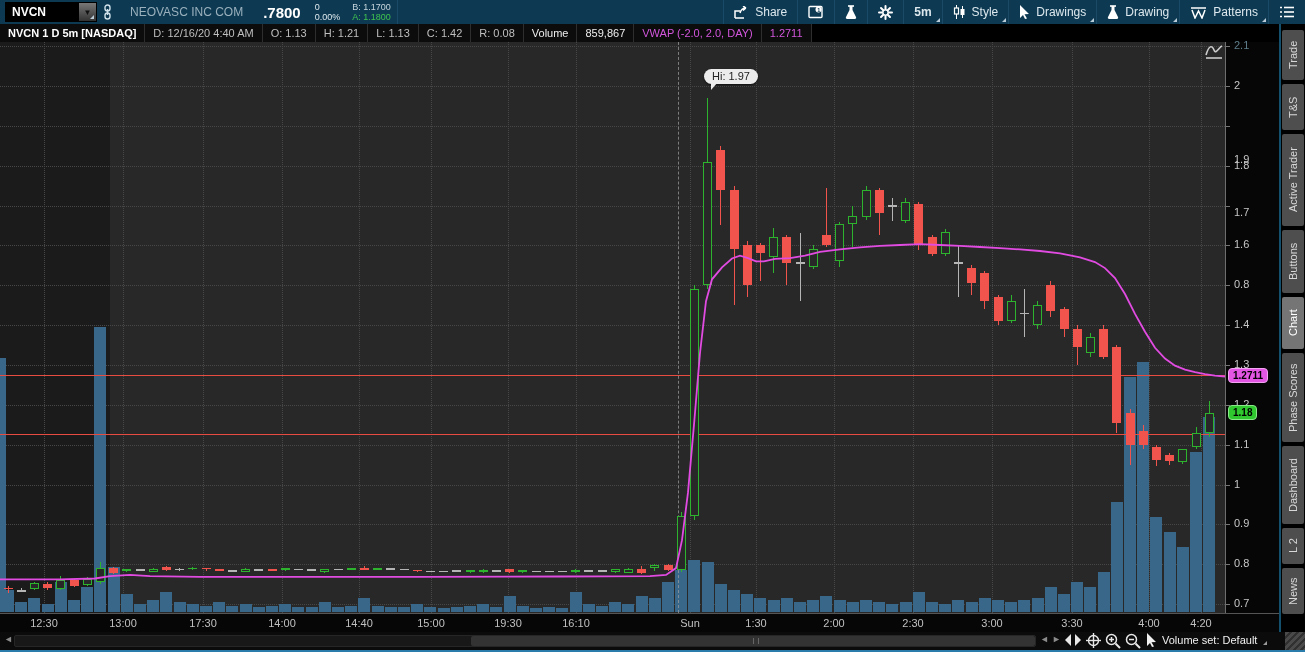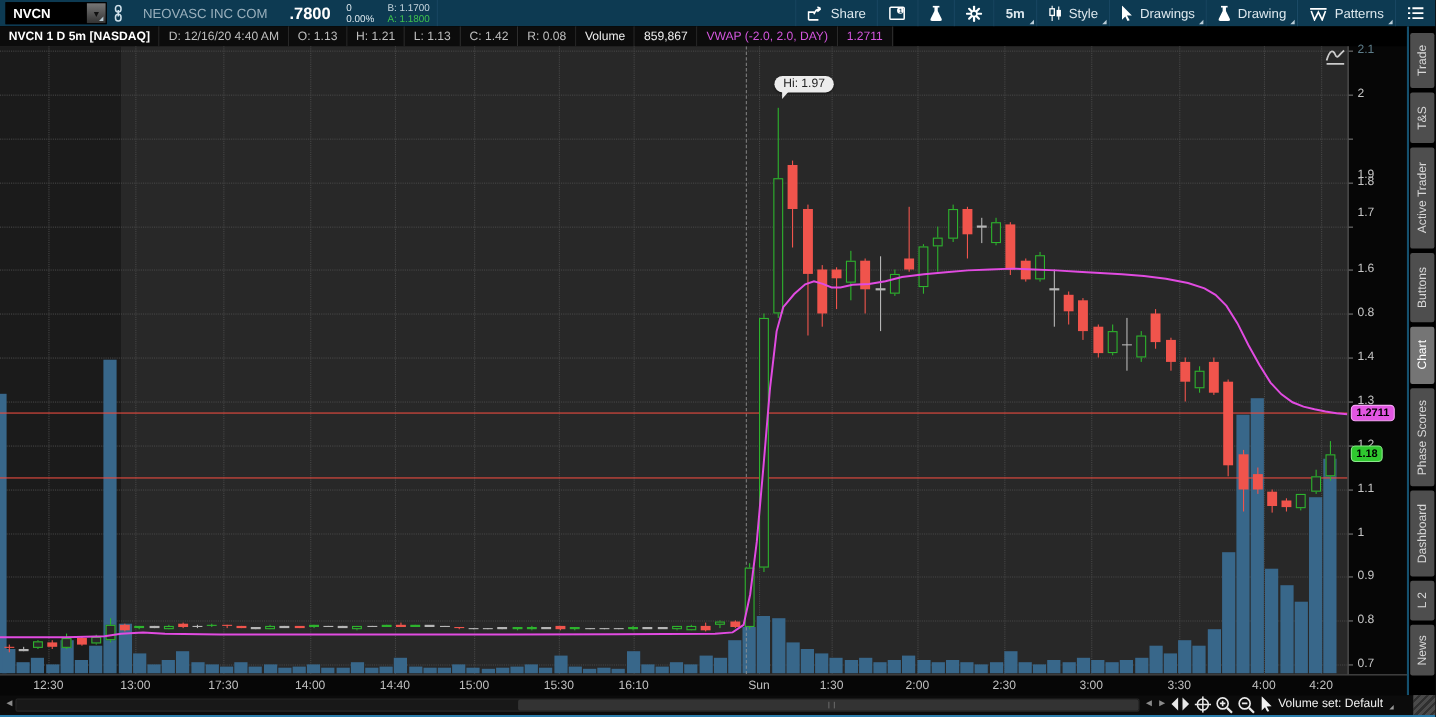--- a/index.html
+++ b/index.html
@@ -553,21 +553,21 @@
     <div class="bubble" id="bub-vwap" style="top: 326.4px;">1.2711</div>
     <div class="bubble" id="bub-last" style="top: 362.7px;">1.18</div>
   <div class="plabel dim" style="top: -2.8px;">2.1</div>
       <div class="ptick" style="top: 4.2px;"></div>
       <div class="plabel" style="top: 37px;">2</div>
       <div class="ptick" style="top: 44px;"></div>
       <div class="plabel" style="top: 76.8px; margin-top: 34px;">1.9</div>
       <div class="ptick" style="top: 83.8px;"></div>
       <div class="plabel" style="top: 116.7px;">1.8</div>
       <div class="ptick" style="top: 123.7px;"></div>
-      <div class="plabel" style="top: 145px; text-align: center;">1.7</div>
+      <div class="plabel" style="top: 164px; text-align: center;">1.7</div>
       <div class="ptick" style="top: 163.5px;"></div>
       <div class="plabel" style="top: 196.4px;">1.6</div>
       <div class="ptick" style="top: 203.4px;"></div>
       <div class="plabel" style="top: 236.2px;">0.8</div>
       <div class="ptick" style="top: 243.2px;"></div>
       <div class="plabel" style="top: 276.1px;">1.4</div>
       <div class="ptick" style="top: 283.1px;"></div>
       <div class="plabel" style="top: 315.9px;">1.3</div>
       <div class="ptick" style="top: 322.9px;"></div>
       <div class="plabel" style="top: 355.8px;">1.2</div>
@@ -584,21 +584,21 @@
       <div class="ptick" style="top: 562px;"></div>
     </div>
 
   <div id="taxis">
       <div class="tlabel" style="left: 44px;">12:30</div>
       <div class="tlabel" style="left: 123px;">13:00</div>
       <div class="tlabel" style="left: 203px;">17:30</div>
       <div class="tlabel" style="left: 282px;">14:00</div>
       <div class="tlabel" style="left: 359px;">14:40</div>
       <div class="tlabel" style="left: 431px;">15:00</div>
-      <div class="tlabel" style="left: 508px;">15:30</div>
+      <div class="tlabel" style="left: 508px;">19:30</div>
       <div class="tlabel" style="left: 576px;">16:10</div>
       <div class="tlabel" style="left: 690px;">Sun</div>
       <div class="tlabel" style="left: 756px;">1:30</div>
       <div class="tlabel" style="left: 834px;">2:00</div>
       <div class="tlabel" style="left: 913px;">2:30</div>
       <div class="tlabel" style="left: 992px;">3:00</div>
       <div class="tlabel" style="left: 1072px;">3:30</div>
       <div class="tlabel" style="left: 1149px;">4:00</div>
       <div class="tlabel" style="left: 1201px;">4:20</div>
     </div>

